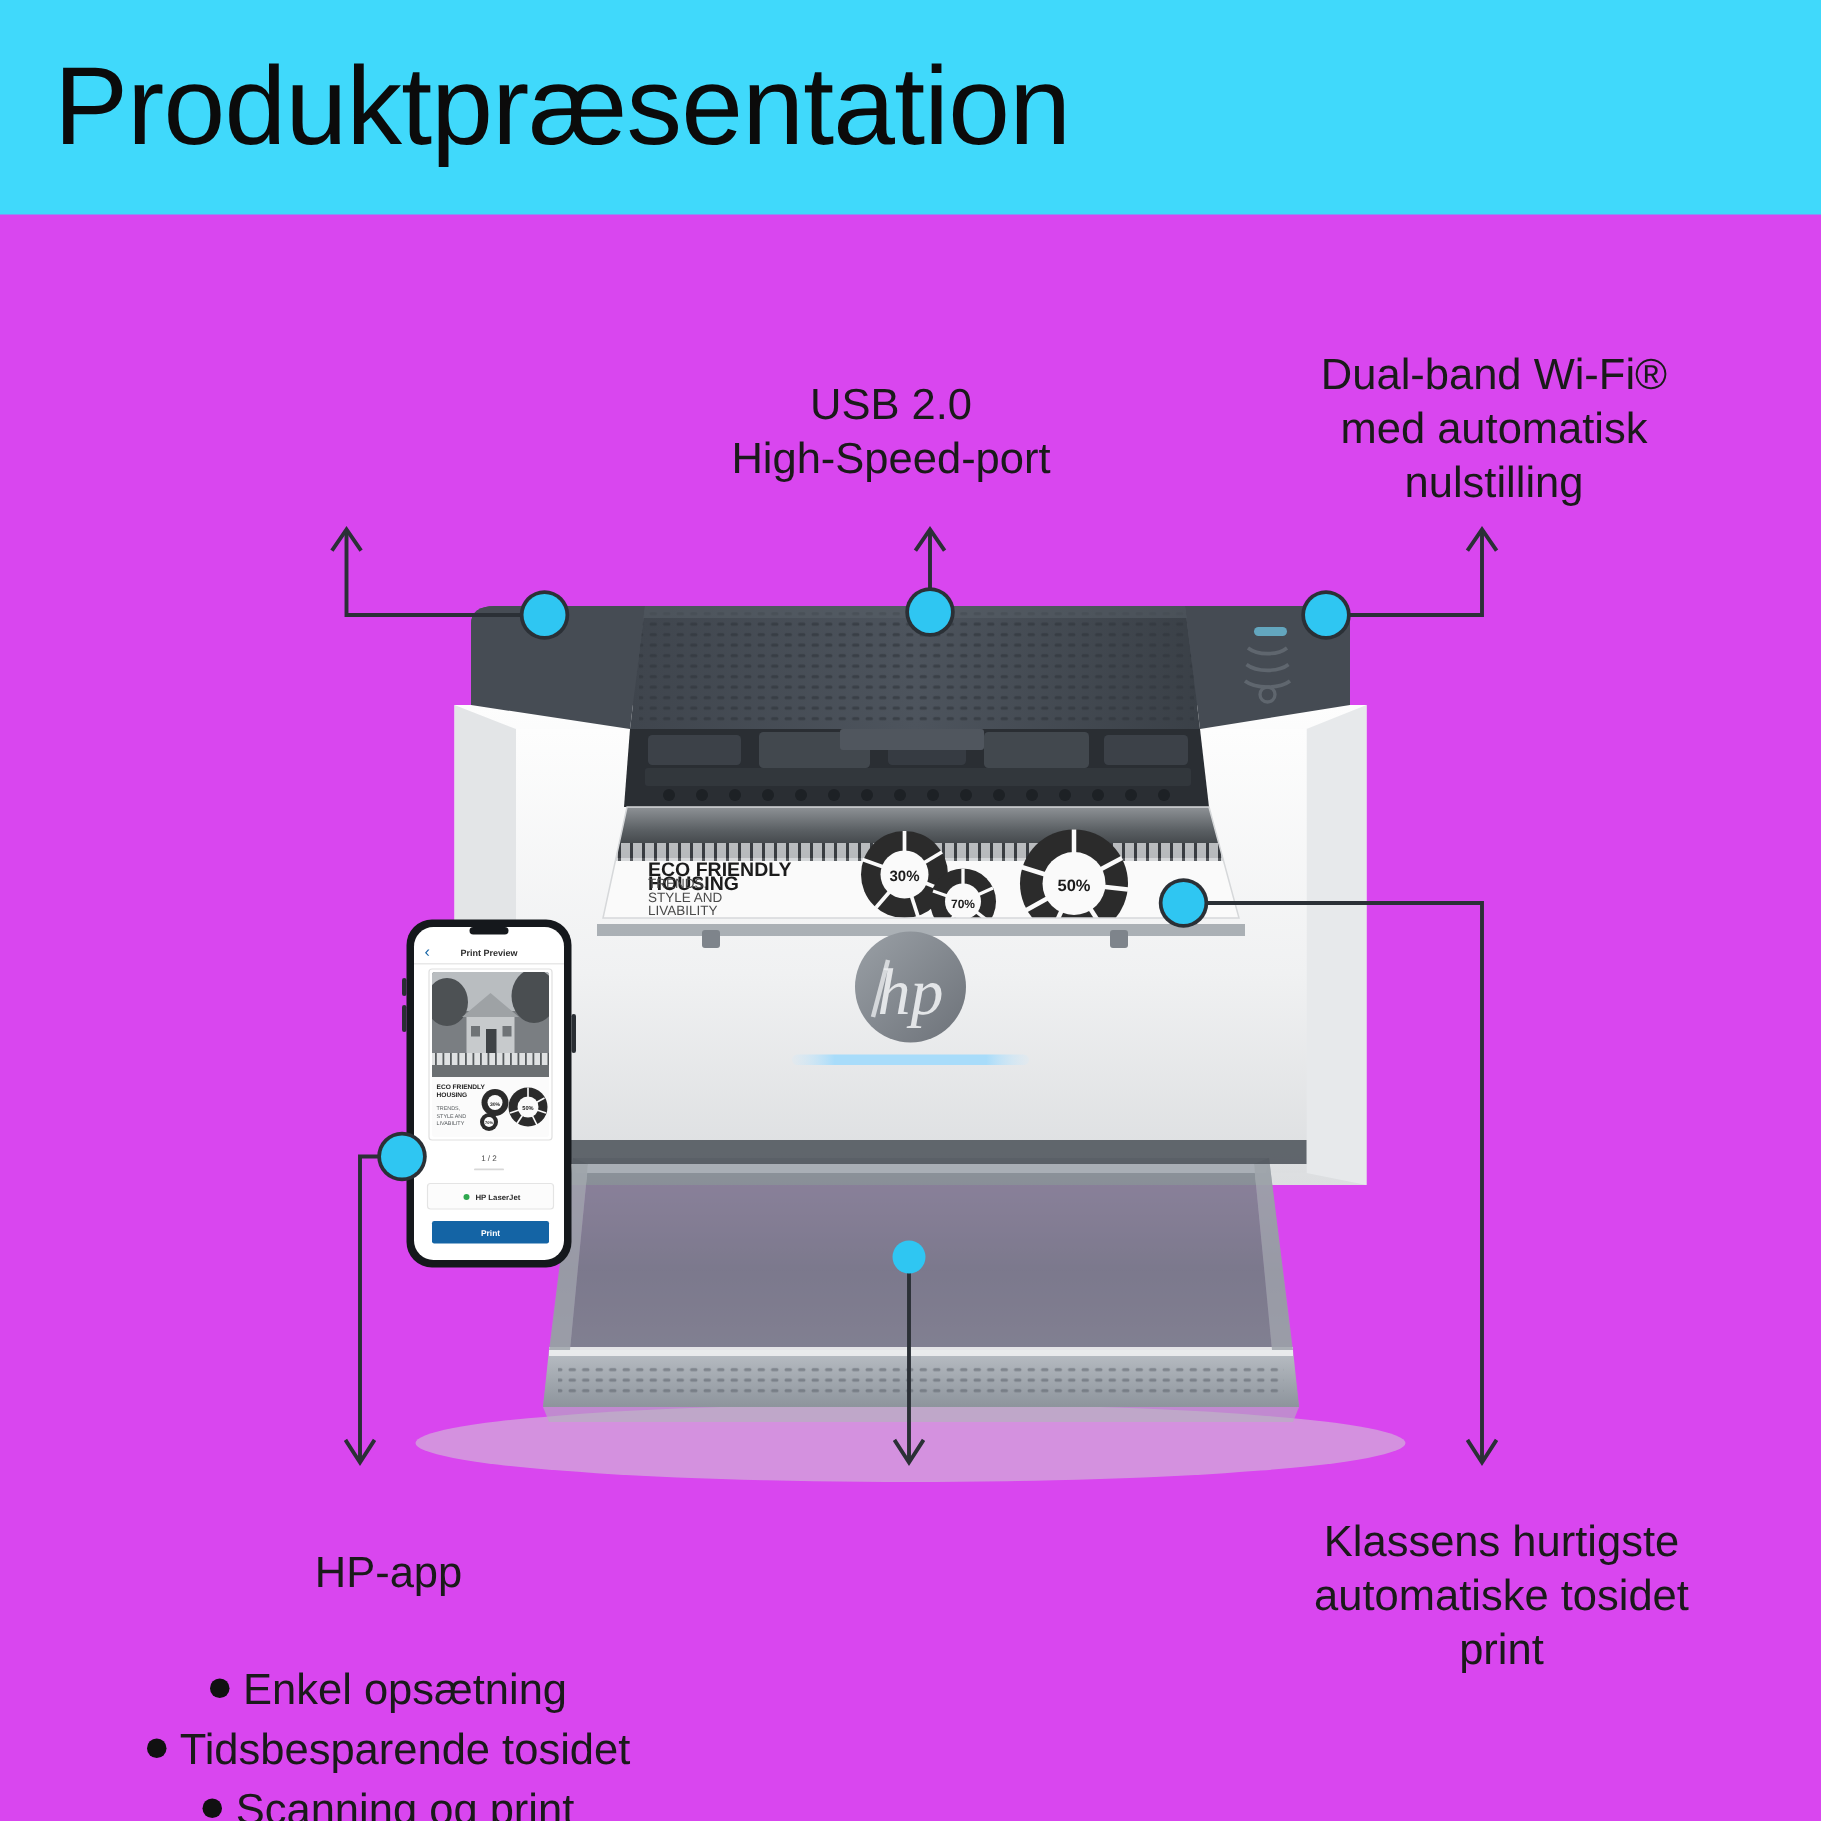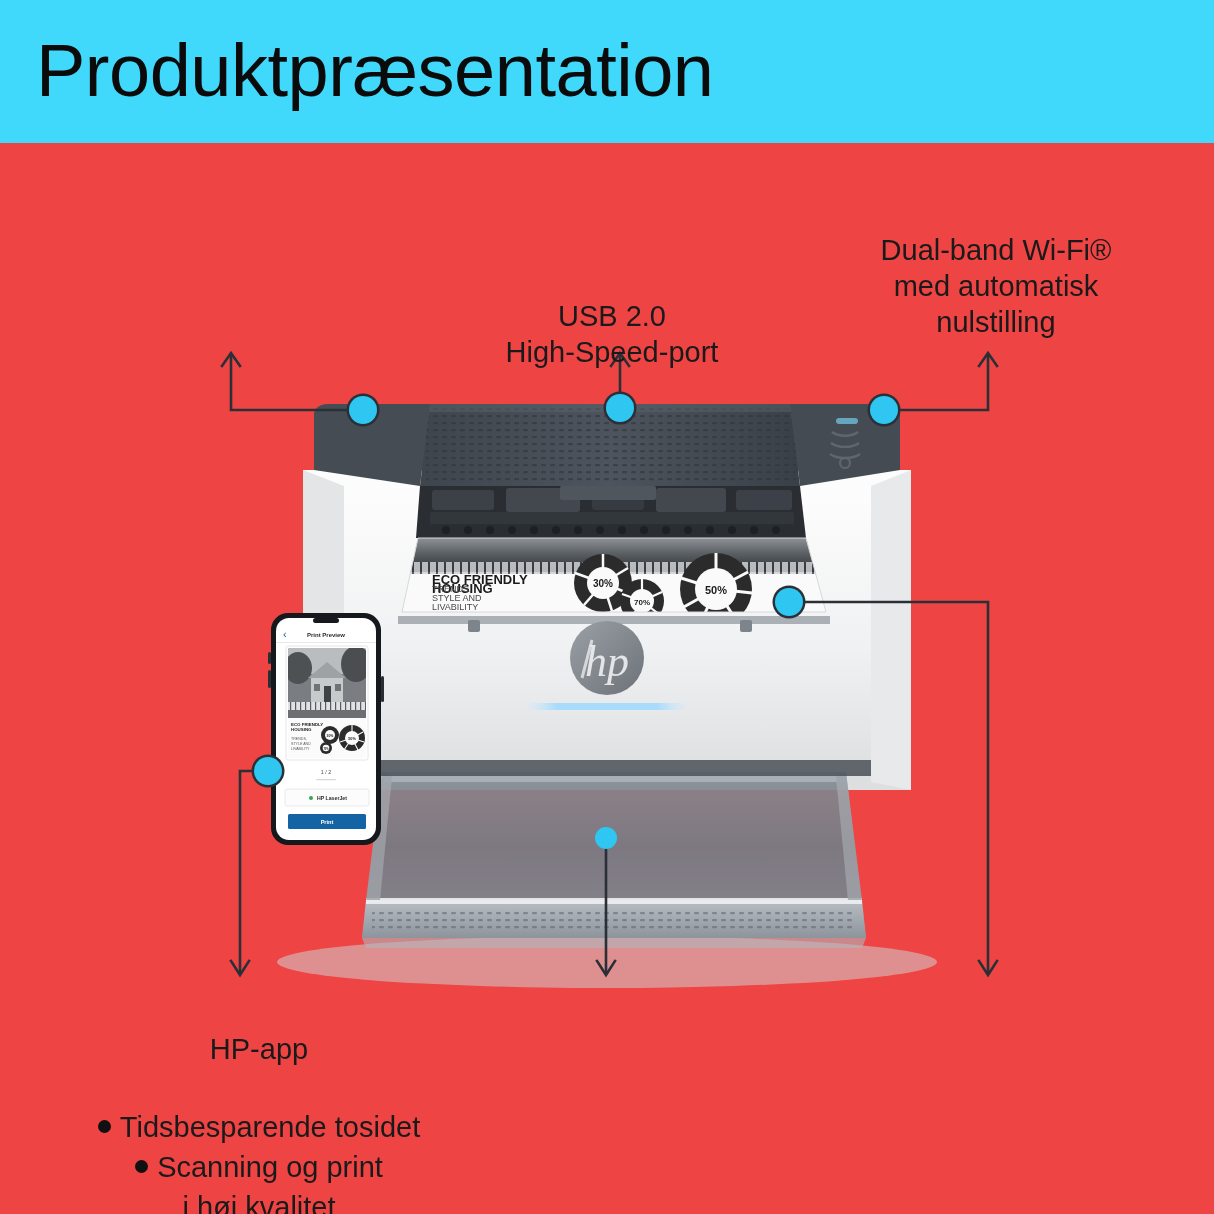--- a/index.html
+++ b/index.html
@@ -3,21 +3,21 @@
 <meta charset="utf-8">
 <style>
   html,body{margin:0;padding:0;}
   body{
     width:1214px;height:1214px;
     background:#e5e5e5;
     font-family:"Liberation Sans", sans-serif;
     overflow:hidden;
     position:relative;
   }
-  #stage{position:relative;width:1214px;height:1214px;overflow:hidden;background:#ef4444;}
+  #stage{position:relative;width:1214px;height:1214px;overflow:hidden;background:#d946ef;}
 
   
   #banner{
     position:absolute;left:0;top:0;width:1214px;height:143px;
     background:#40d9fb;
   }
   #banner-title{
     position:absolute;left:36px;top:26px;
     font-size:74px;line-height:90px;
     color:#0b0b0b;font-weight:400;
@@ -29,21 +29,21 @@
   .callout{
     position:absolute;
     color:#1a1a1a;
     font-size:29px;
     line-height:36px;
     text-align:center;
     white-space:pre-line;
     font-weight:400;
   }
   #lbl-energy{left:50px;top:252px;width:380px;}
-  #lbl-usb{left:442px;top:252px;width:340px;margin-top:46px;}
+  #lbl-usb{left:424px;top:252px;width:340px;}
   #lbl-wifi{left:826px;top:232px;width:340px;}
   #lbl-hpapp{left:44px;top:995px;width:430px;}
   #lbl-tray{left:470px;top:1010px;width:340px;}
   #lbl-duplex{left:826px;top:1010px;width:350px;}
 
   .bullets{margin:4px 0 0 0;padding:0;list-style:none;text-align:center;}
   .bullets li{
     font-size:29px;line-height:40px;
     color:#1a1a1a;
     white-space:pre-line;
@@ -454,18 +454,21 @@
   <div class="dotmark" style="left: 789px; top: 602px; background: rgb(47, 198, 242);"></div>
 
   <div class="callout" id="lbl-usb">USB 2.0
 High-Speed-port</div>
   <div class="callout" id="lbl-wifi">Dual-band Wi-Fi®
 med automatisk
 nulstilling</div>
 
   <div class="callout" id="lbl-hpapp">
     <div>HP-app</div>
-    <ul class="bullets" id="hpapp-bullets"><li><span class="dot"></span><span>Tidsbesparende tosidet</span></li><li><span class="dot"></span><span>Scanning og print
+    <ul class="bullets" id="hpapp-bullets"><li><span class="dot"></span><span>Enkel opsætning</span></li><li><span class="dot"></span><span>Tidsbesparende tosidet</span></li><li><span class="dot"></span><span>Scanning og print
 i høj kvalitet</span></li></ul>
   </div>
 
+  <div class="callout" id="lbl-duplex">Klassens hurtigste
+automatiske tosidet
+print</div>
 
 </div>
 
 </body></html>

